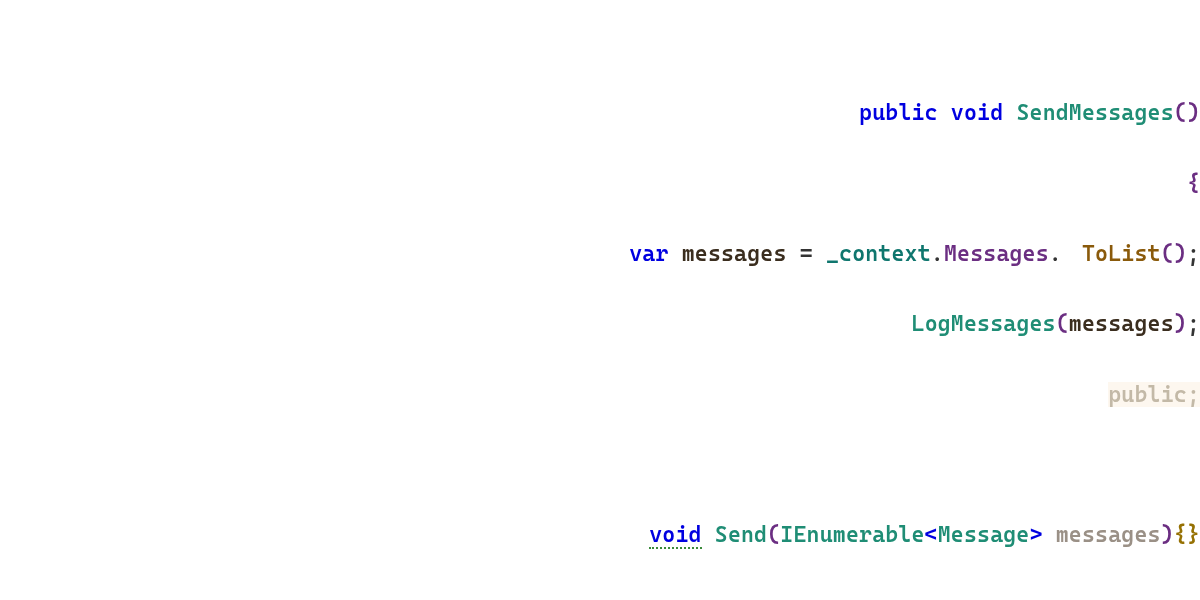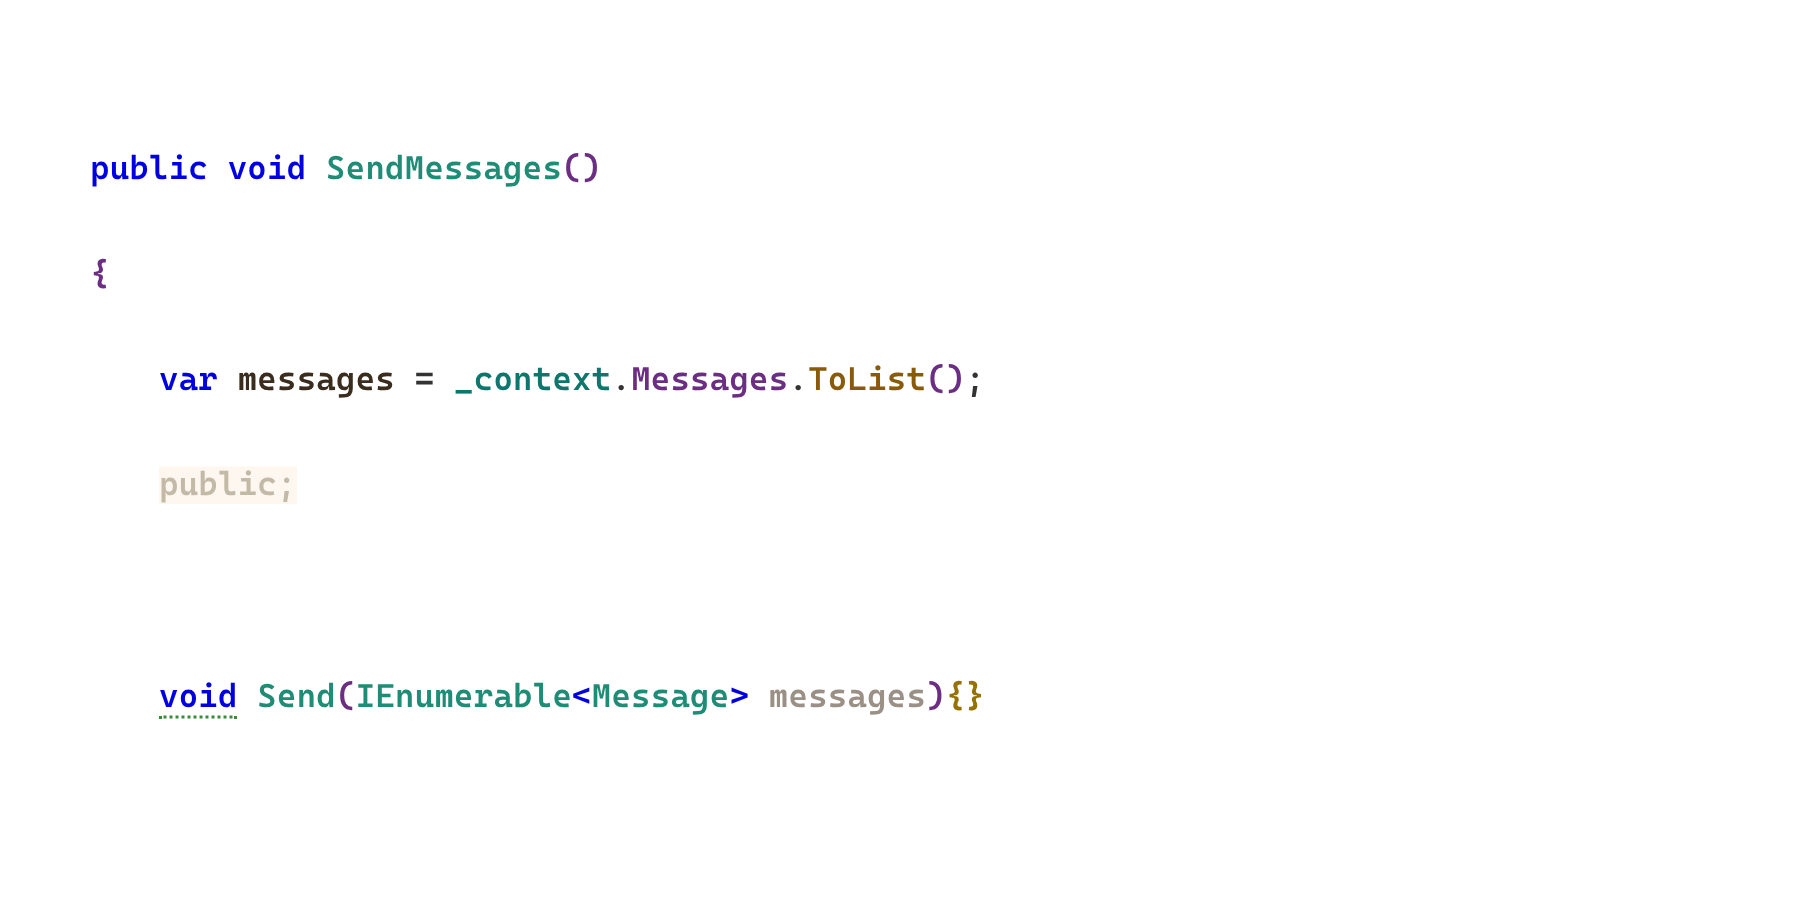--- a/index.html
+++ b/index.html
@@ -10,48 +10,49 @@
     font-size: 22px;
     line-height: 1.6;
     font-weight: 600;
     letter-spacing: 0.01em;
   }
   .editor {
     padding: 60px 0 0 60px;
     white-space: pre;
     color: #333333;
   }
-  .line { display: block; }
+  .line { display: block; text-align: right; }
   .indent1 { padding-left: 0; }
   .indent2 { padding-left: 46px; }
 
   .kw      { color: #0000e0; }        
   .kw-dim  { color: #c3b9a7; background:#fdf7ef; } 
   .method  { color: #1f8d75; }        
   .punct   { color: #6b2e82; }        
   .ident   { color: #3a2d1e; }        
   .field   { color: #0f766e; }        
   .prop    { color: #6b2e82; }
-  .call    { color: #8a5a0b; }        
+  .call    { color: #8a5a0b; margin-left: 20px; }        
   .op      { color: #333333; }
   .param   { color: #9a9086; }        
   .lt-gt   { color: #0000e0; }        
   .brace-y { color: #967103; }        
   .semi    { color: #333333; }
 
   .dots {
     border-bottom: 2px dotted #3a8a3a;
     padding-bottom: 0px;
   }
 </style>
 </head>
 <body>
 
 <div class="editor">
 <span class="line indent1"><span class="kw">public</span> <span class="kw">void</span> <span class="method">SendMessages</span><span class="punct">(</span><span class="punct">)</span></span>
 <span class="line indent1"><span class="punct">{</span></span>
 <span class="line indent2"><span class="kw">var</span> <span class="ident">messages</span> <span class="op">=</span> <span class="field">_context</span><span class="op">.</span><span class="prop">Messages</span><span class="op">.</span><span class="call">ToList</span><span class="punct">(</span><span class="punct">)</span><span class="semi">;</span></span>
+<span class="line indent2"><span class="method">LogMessages</span><span class="punct">(</span><span class="ident">messages</span><span class="punct">)</span><span class="semi">;</span></span>
 <span class="line indent2"><span class="kw-dim">public</span><span class="kw-dim">;</span></span>
 <span class="line indent2"> </span>
 <span class="line indent2"><span class="kw dots">void</span> <span class="method">Send</span><span class="punct">(</span><span class="method">IEnumerable</span><span class="lt-gt">&lt;</span><span class="method">Message</span><span class="lt-gt">&gt;</span> <span class="param">messages</span><span class="punct">)</span><span class="brace-y">{</span><span class="brace-y">}</span></span>
 
 
 </div>
 
 </body></html>

